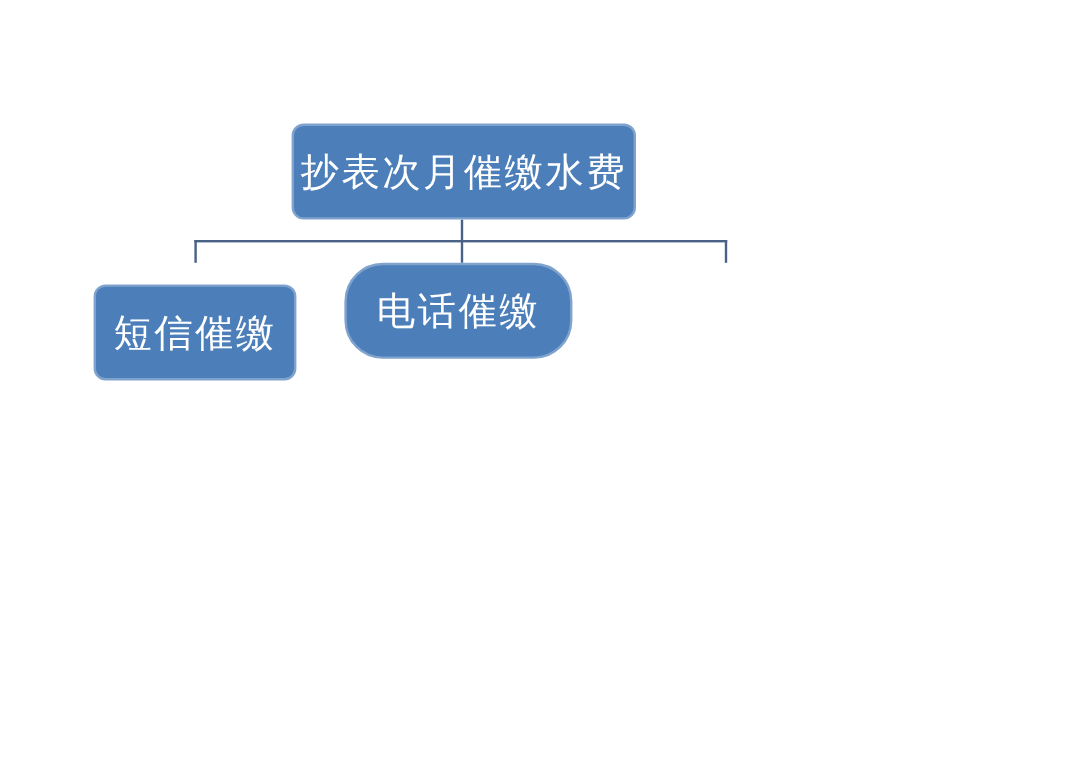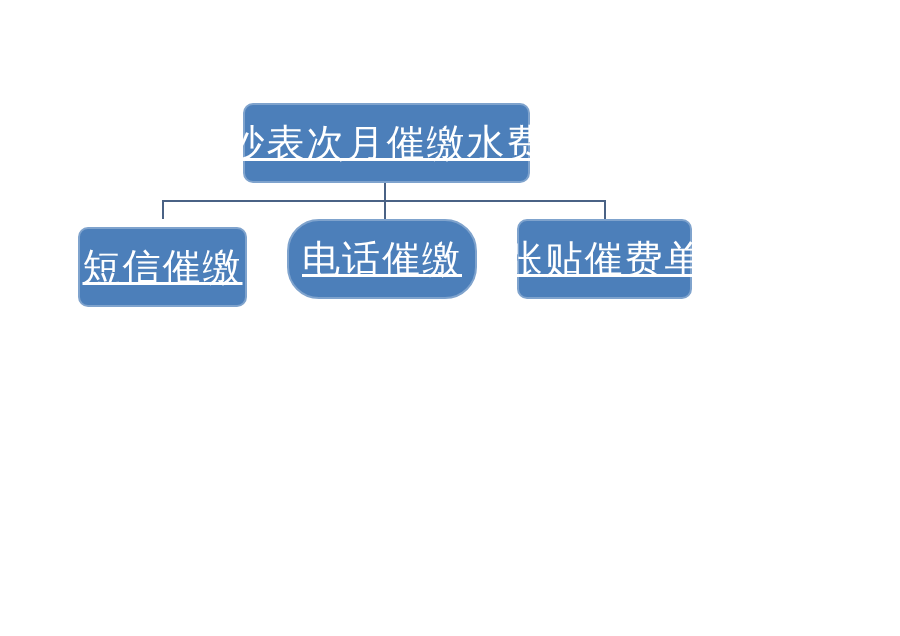--- a/index.html
+++ b/index.html
@@ -20,37 +20,36 @@
     box-sizing: border-box;
     background: var(--node-fill, #4c7fba);
     border: 2px solid var(--node-border, #7fa3cd);
     border-radius: 10px;
     display: flex;
     align-items: center;
     justify-content: center;
   }
   .node .node-label {
     color: var(--node-text, #ffffff);
-    font-size: 38px;
+    font-size: 32px;
     letter-spacing: 2px;
     white-space: nowrap;
     line-height: 1;
     text-align: right;
-    text-decoration: underline;
   }
   .connector {
     position: absolute;
     background: var(--connector, #4a6285);
   }
   .connector.v { width: 2px; }
   .connector.h { height: 2px; }
 
   
   #root-node   { left: 243px; top: 103px; width: 287px; height: 80px; }
-  #child-node-sms    { left: 78px;  top: 227px; width: 169px; height: 80px; }
+  #child-node-sms    { left: 78px;  top: 237px; width: 169px; height: 80px; }
   #child-node-phone  { left: 287px; top: 219px; width: 190px; height: 80px; border-radius: 32px; }
   #child-node-notice { left: 517px; top: 219px; width: 175px; height: 80px; }
 
   #conn-root-drop { left: 384px; top: 183px; height: 18px; }
   #conn-bar       { left: 162px; top: 200px; width: 444px; }
   #conn-drop-sms    { left: 162px; top: 200px; height: 19px; }
   #conn-drop-phone  { left: 384px; top: 200px; height: 19px; }
   #conn-drop-notice { left: 604px; top: 200px; height: 19px; }
 </style>
 </head>
@@ -69,17 +68,14 @@
   </div>
 
   <div class="node" id="child-node-sms">
     <span class="node-label">短信催缴</span>
   </div>
 
   <div class="node" id="child-node-phone">
     <span class="node-label">电话催缴</span>
   </div>
 
-  <div class="node" id="child-node-notice">
-    <span class="node-label">张贴催费单</span>
-  </div>
 
 </div>
 
 </body></html>

